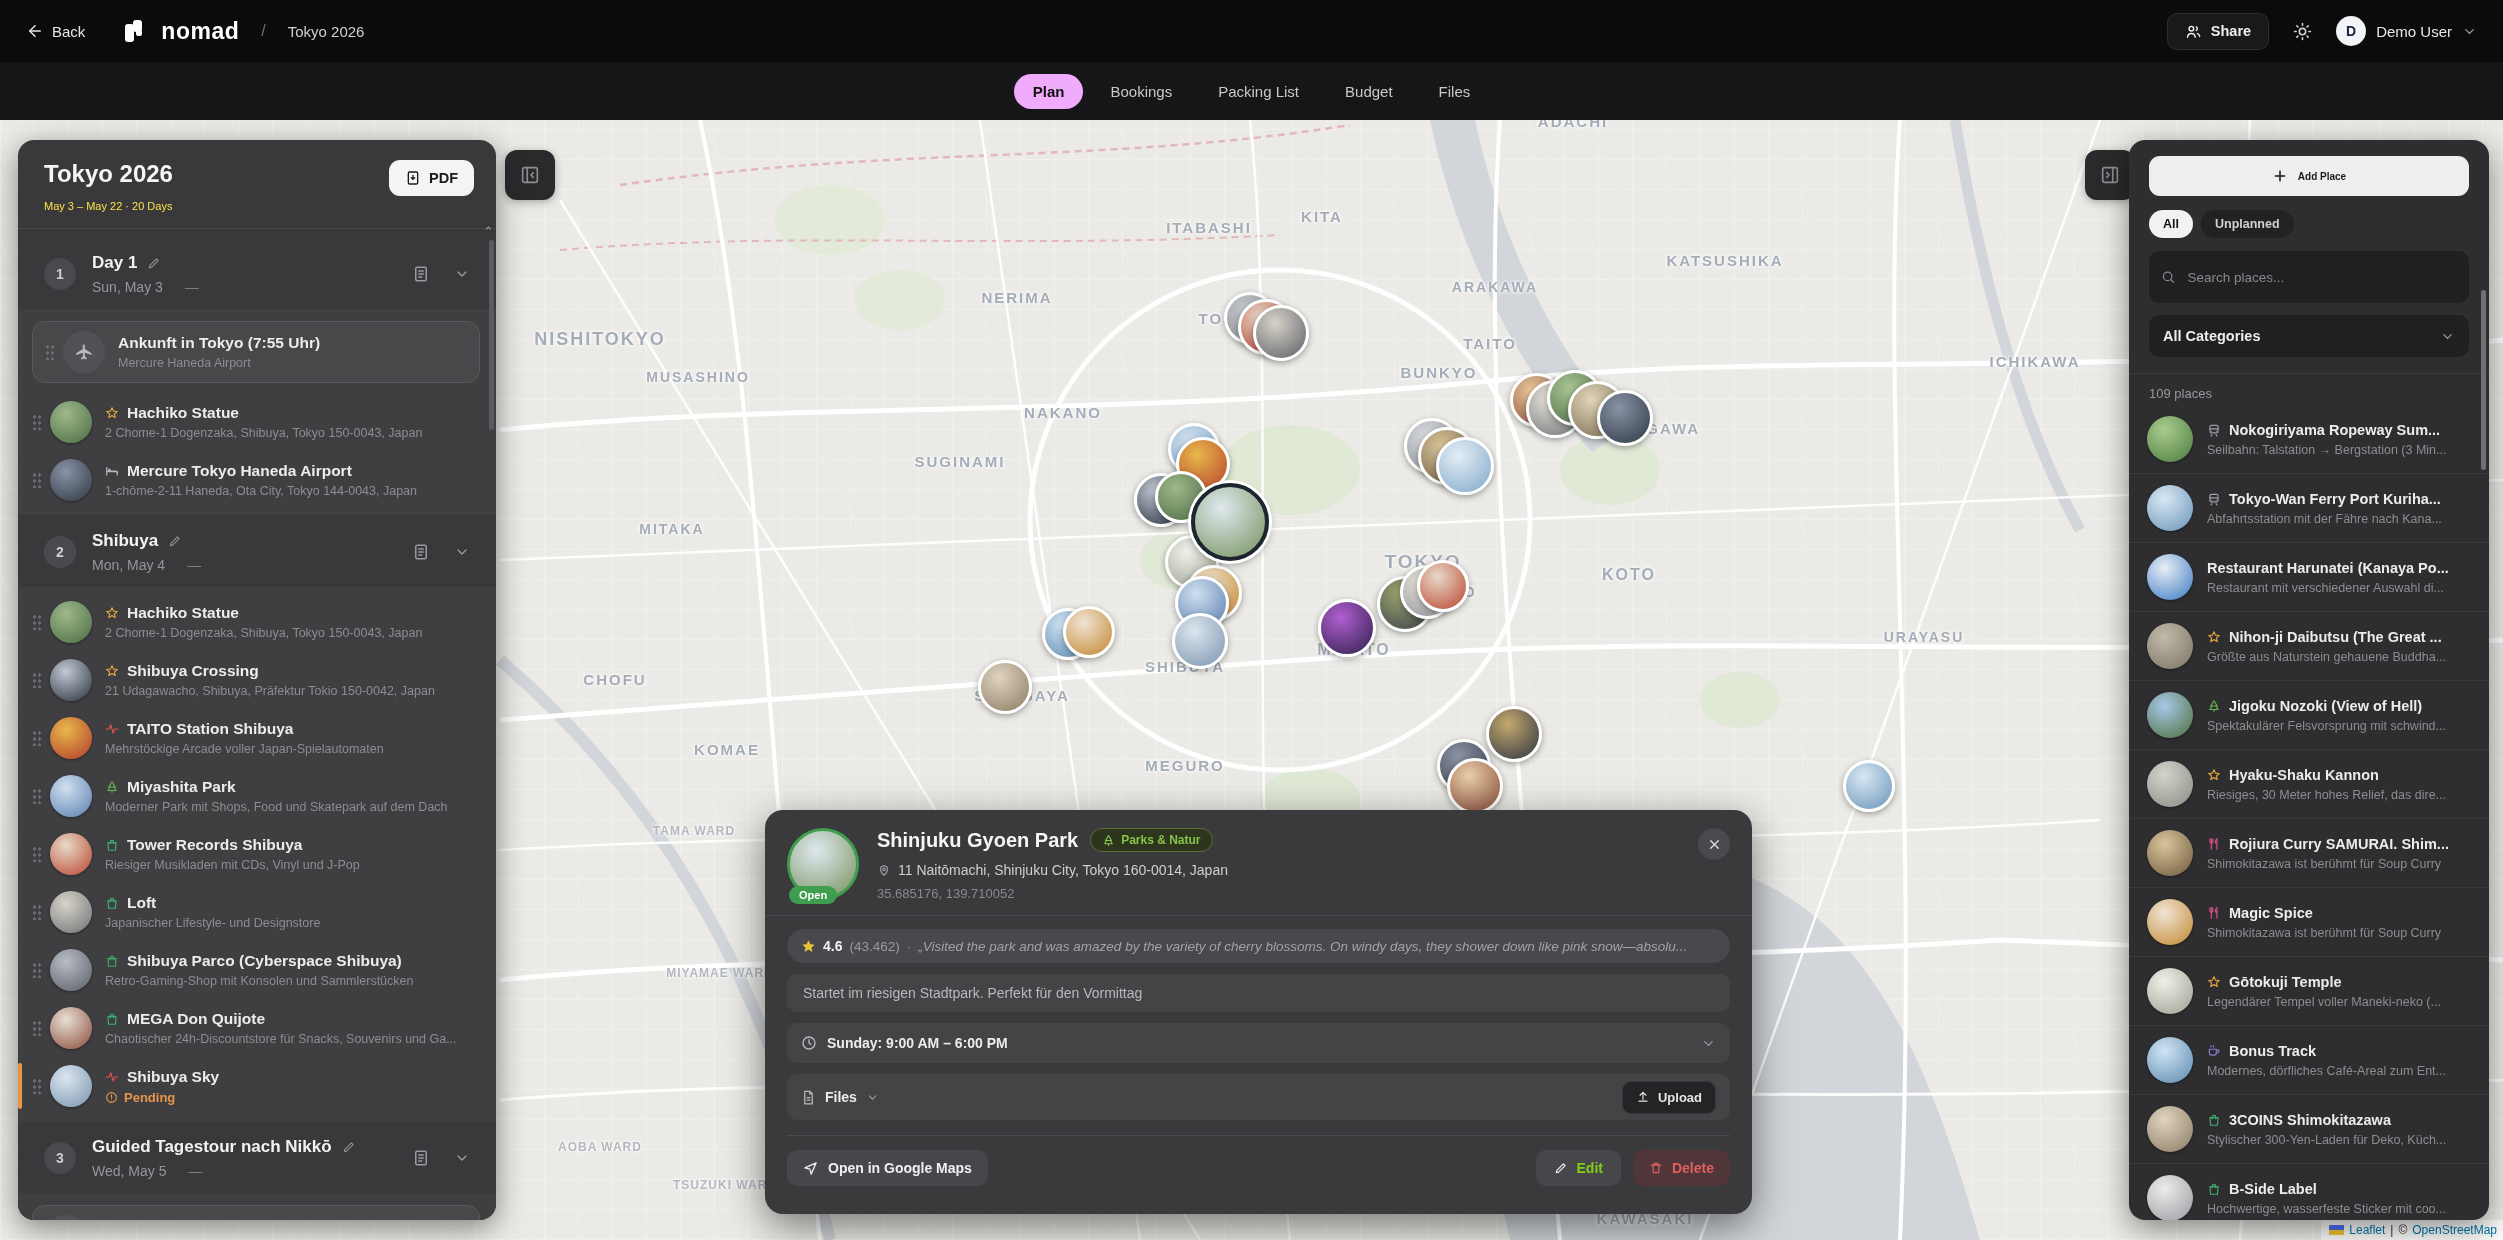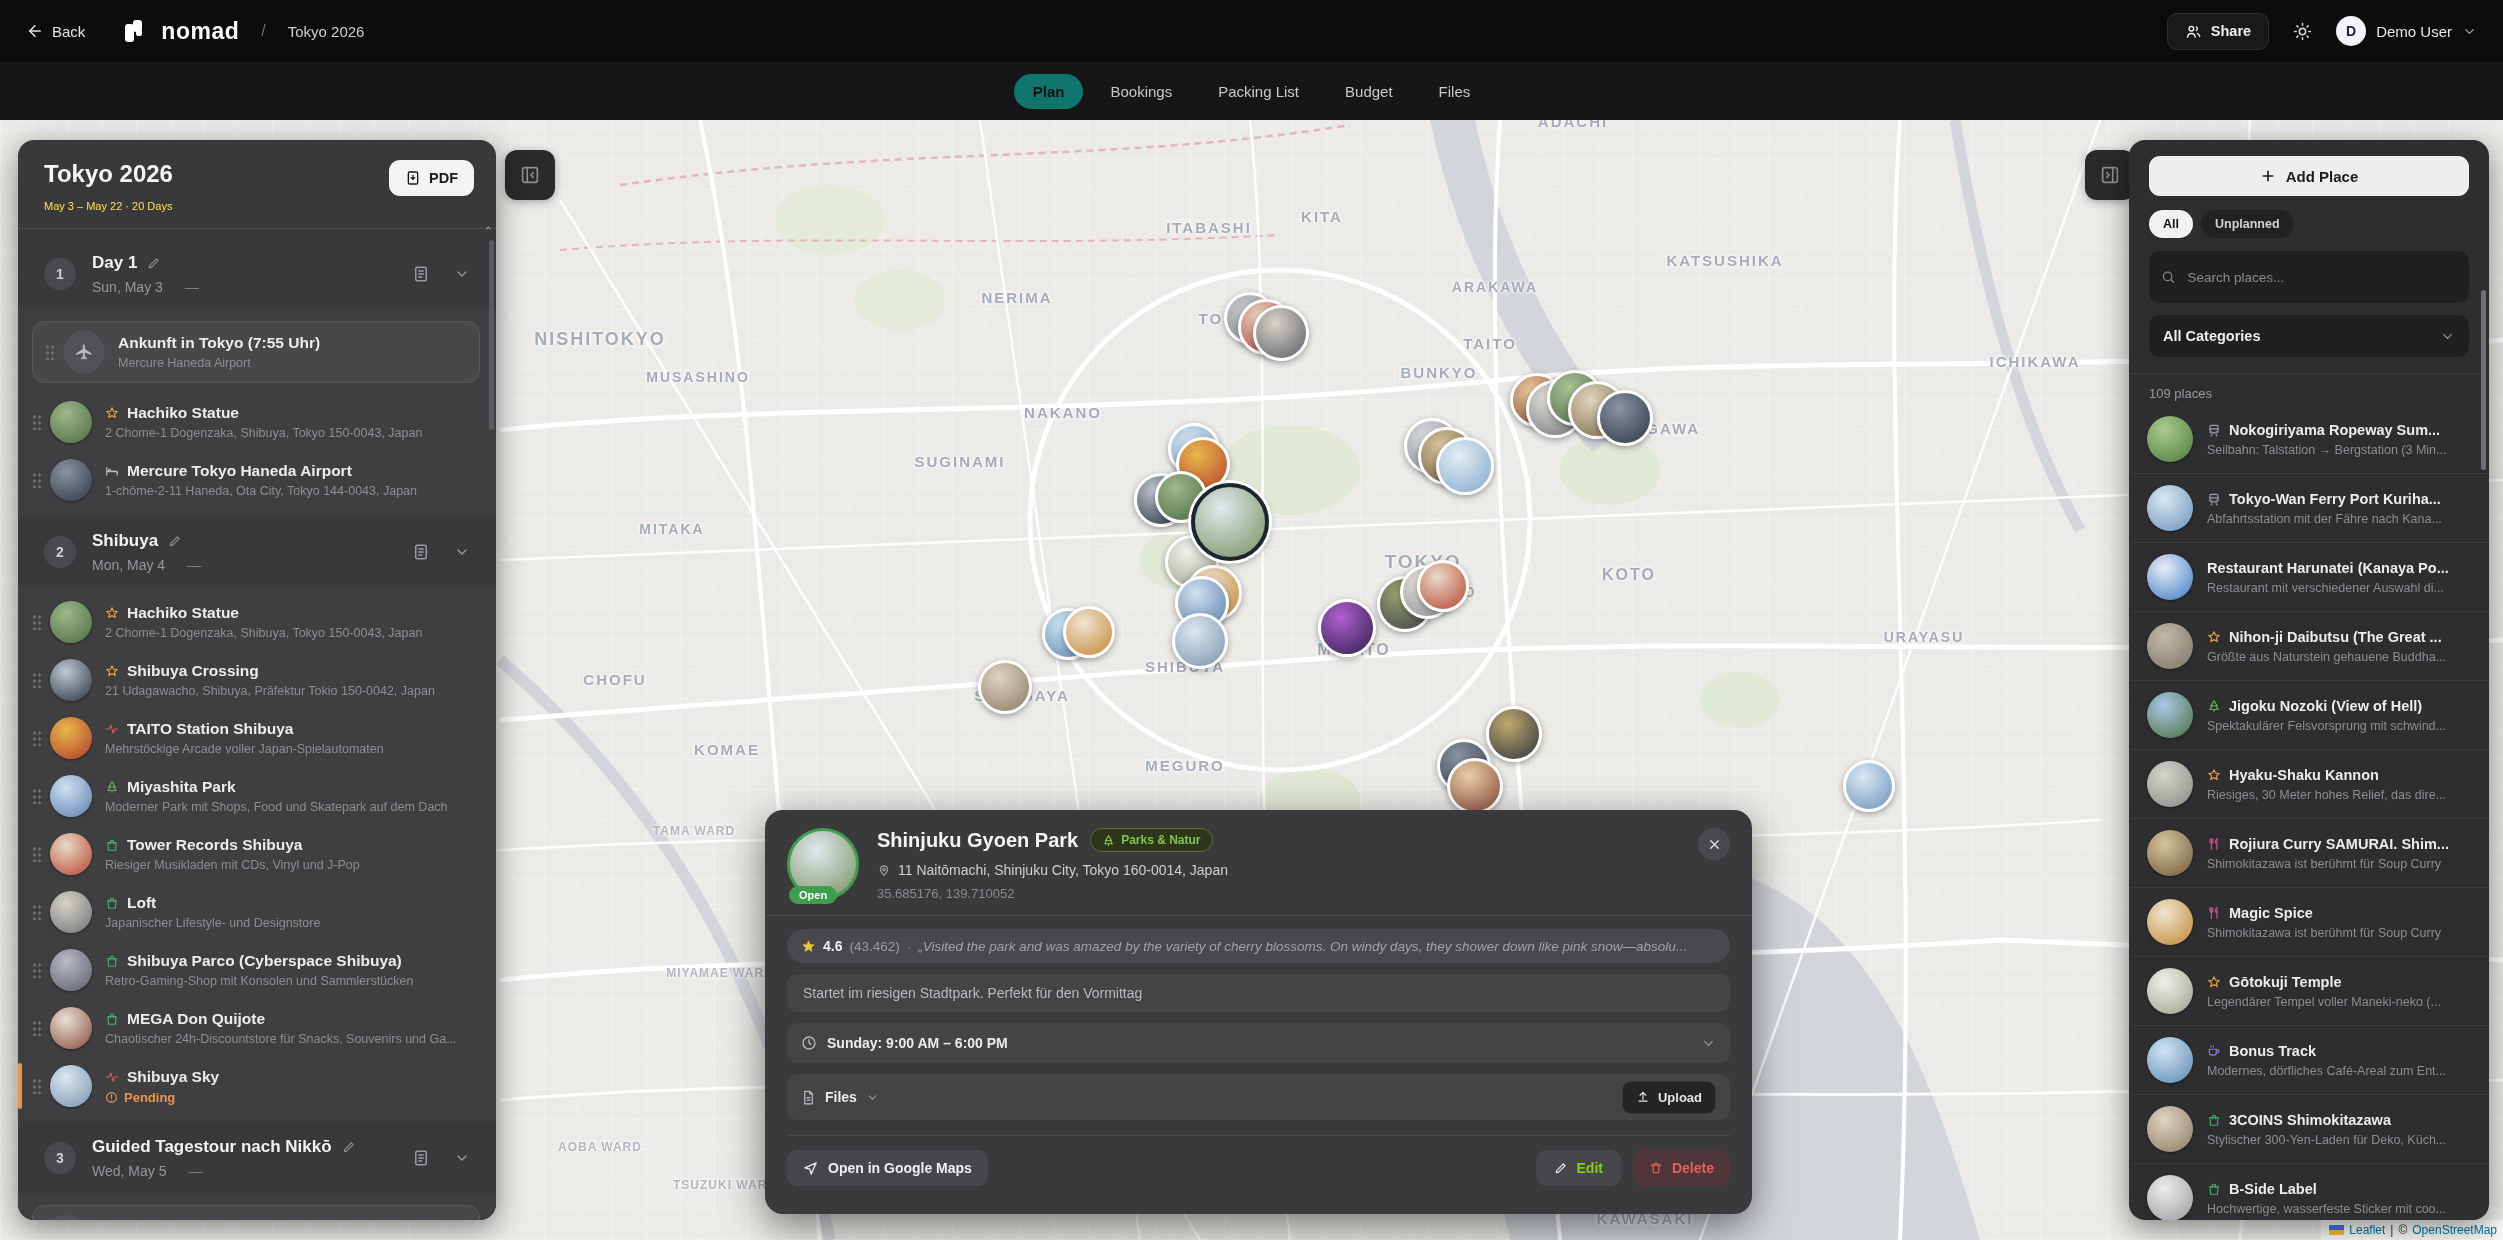--- a/index.html
+++ b/index.html
@@ -13,21 +13,21 @@
   .brand{display:flex;align-items:center;gap:10px;margin-left:18px;}
   .brand-word{color:#fff;font-size:23px;font-weight:bold;letter-spacing:.5px;}
   .crumb-sep{color:#6f6f72;font-size:16px;margin:0 4px;}
   .crumb{color:#cfcfd2;font-size:15px;}
   .share-btn{display:flex;align-items:center;gap:9px;background:#19191b;border:1px solid #2e2e31;border-radius:10px;color:#f0f0f0;font-size:14.5px;font-weight:bold;padding:9px 17px;cursor:pointer;}
   .iconbtn{background:none;border:none;color:#d2d2d4;cursor:pointer;display:flex;align-items:center;}
   .avatar{width:30px;height:30px;border-radius:50%;background:#f2f4f8;color:#16233f;font-weight:bold;font-size:14px;display:flex;align-items:center;justify-content:center;}
   .username{color:#e8e8ea;font-size:15px;}
   .tabbar{position:absolute;left:0;top:62px;width:100%;height:58px;background:#161618;display:flex;align-items:center;justify-content:center;gap:8px;z-index:40;}
   .tab{border:none;background:none;color:#c9c9cc;font-size:15px;padding:9px 19px;border-radius:999px;cursor:pointer;}
-  .tab.active{background:#0f766e;color:#111;font-weight:bold;}
+  .tab.active{background:#f0abfc;color:#111;font-weight:bold;}
 
   
   .map{position:absolute;left:0;top:120px;width:2503px;height:1120px;background:#ebeae6;z-index:1;}
   .map::before{content:"";position:absolute;inset:0;opacity:.55;background:
     repeating-linear-gradient(90deg,#f7f6f3 0 1px,transparent 1px 34px),
     repeating-linear-gradient(0deg,#f7f6f3 0 1px,transparent 1px 30px),
     repeating-linear-gradient(62deg,#f3f1ee 0 1px,transparent 1px 52px);}
   .map svg.roads{position:absolute;inset:0;}
   .mlabel{position:absolute;transform:translate(-50%,-50%);color:#a4acb8;font-weight:bold;letter-spacing:2px;white-space:nowrap;text-shadow:0 0 3px #fff,0 0 5px #fff;z-index:3;}
   .mlabel.ward{color:#b3b8c0;letter-spacing:1px;}
@@ -65,21 +65,21 @@
   .pr-status{display:flex;align-items:center;gap:6px;color:#e8954a;font-size:13px;font-weight:bold;margin-top:4px;}
   .flag-bar{position:absolute;left:0;top:6px;bottom:6px;width:4px;background:#e8954a;border-radius:2px;}
   .card-row{position:relative;display:flex;align-items:center;margin:6px 16px 10px 14px;padding:9px 12px;background:#48484b;border:1px solid #59595d;border-radius:13px;cursor:pointer;}
   .icon-circle{width:42px;height:42px;border-radius:50%;background:#525256;color:#b9b9bd;display:flex;align-items:center;justify-content:center;flex:0 0 42px;}
   .lscroll-arrow{position:absolute;right:2px;top:84px;color:#9a9a9e;font-size:13px;z-index:31;}
   .lscroll-thumb{position:absolute;right:2px;top:100px;width:5px;height:190px;border-radius:3px;background:#5b5b5f;z-index:31;}
 
   
   .rpanel{position:absolute;left:2129px;top:140px;width:360px;height:1080px;background:#2e2e30;border-radius:16px;z-index:30;box-shadow:0 8px 30px rgba(0,0,0,.45);overflow:hidden;display:flex;flex-direction:column;padding:16px 0 0 0;box-sizing:border-box;}
   .rpad{padding:0 20px;}
-  .add-place{display:flex;align-items:center;justify-content:center;gap:10px;width:100%;background:#eeeeee;color:#1c1c1c;border:none;border-radius:11px;height:40px;font-size:15px;font-weight:bold;cursor:pointer;}
+  .add-place{display:flex;align-items:center;justify-content:center;gap:10px;width:100%;background:#eeeeee;color:#1c1c1c;border:none;border-radius:11px;height:40px;font-size:10px;font-weight:bold;cursor:pointer;}
   .filter-row{display:flex;gap:8px;margin-top:14px;}
   .fpill{border:none;border-radius:999px;font-size:12.5px;padding:7px 14px;cursor:pointer;background:#222224;color:#d2d2d5;font-weight:bold;}
   .fpill.active{background:#f2f2f2;color:#141414;}
   .search-box{display:flex;align-items:center;gap:10px;background:#202022;border-radius:10px;height:52px;margin-top:13px;padding:0 12px;}
   .search-box input{background:none;border:none;outline:none;color:#d8d8da;font-size:13.5px;width:100%;font-family:"Liberation Sans",sans-serif;}
   .search-box input::placeholder{color:#8a8a8e;}
   .cat-select{display:flex;align-items:center;justify-content:space-between;background:#202022;border-radius:10px;height:42px;margin-top:12px;padding:0 14px;color:#ededee;font-size:14.5px;font-weight:bold;cursor:pointer;}
   .rp-divider{height:1px;background:#3c3c3f;margin-top:16px;}
   .places-count{color:#98989c;font-size:13px;padding:12px 20px 4px 20px;}
   .places-list{flex:1;overflow:hidden;position:relative;}

